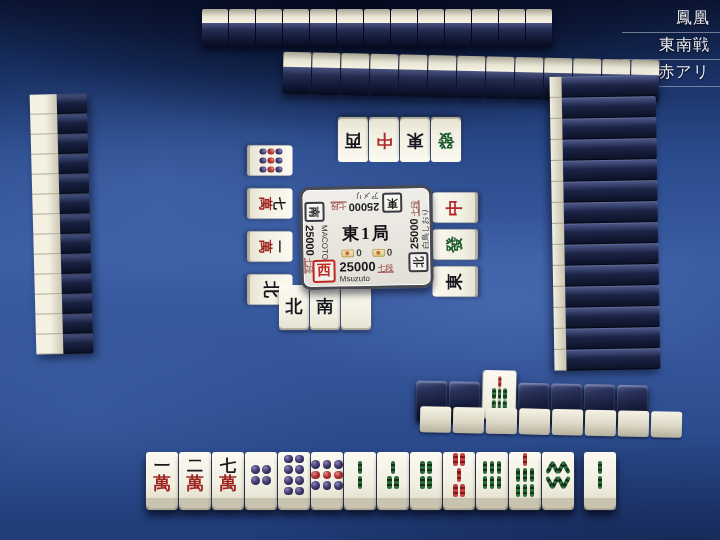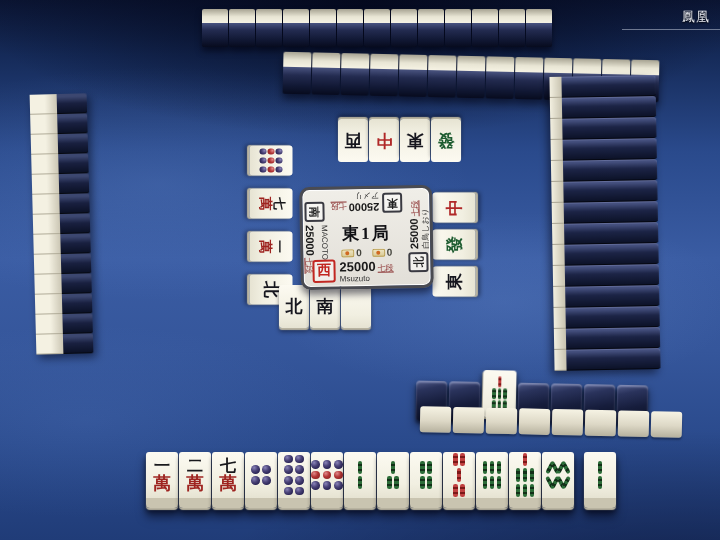--- a/index.html
+++ b/index.html
@@ -6,21 +6,21 @@
   .stage{position:relative;width:720px;height:540px;overflow:hidden;font-family:"Liberation Sans",sans-serif;
     background:
       radial-gradient(90% 42% at 50% 0%, rgba(3,7,26,.85), rgba(3,7,26,0) 60%),
       radial-gradient(70% 35% at 22% 34%, rgba(125,165,235,.18), rgba(125,165,235,0) 62%),
       radial-gradient(55% 28% at 70% 56%, rgba(135,175,240,.16), rgba(135,175,240,0) 60%),
       radial-gradient(60% 30% at 12% 78%, rgba(110,150,225,.14), rgba(110,150,225,0) 60%),
       radial-gradient(120% 55% at 95% 110%, rgba(0,0,18,.45), rgba(0,0,18,0) 55%),
       linear-gradient(180deg,#0b1533 0%,#152a58 10%,#2a4a8c 28%,#3a5ca3 48%,#35569b 65%,#2a4a8c 82%,#203c78 100%);}
   
   .rules{position:absolute;top:6px;right:0;width:98px;font-family:"Liberation Serif",serif;
-    color:#eceef4;font-size:13px;text-align:right;letter-spacing:1px;}
+    color:#eceef4;font-size:16px;text-align:right;letter-spacing:1px;}
   .rule-row{padding:2px 10px 3px 0;border-bottom:1px solid rgba(190,196,214,.55);text-shadow:0 1px 2px #000;}
   
   .wall-far{position:absolute;left:202px;top:9px;display:flex;gap:1px;filter:drop-shadow(0 4px 3px rgba(0,0,12,.55));}
   .wall-near{position:absolute;left:283px;top:56px;display:flex;gap:1px;transform:rotate(1.3deg);filter:drop-shadow(0 5px 4px rgba(0,0,12,.55));}
   .wt{width:26px;height:38px;display:flex;flex-direction:column;border-radius:2px;overflow:hidden;}
   .wall-near .wt{width:28px;height:42px;}
   .wtop{height:14px;background:linear-gradient(180deg,#a7a392 0%,#e8e5d4 55%,#f6f3e4 100%);}
   .wall-near .wtop{height:15px;}
   .wface{flex:1;background:linear-gradient(180deg,#4a5480 0%,#232b50 30%,#111834 70%,#070b1e 100%);}
   .wall-right{position:absolute;left:552px;top:76px;width:106px;display:flex;flex-direction:column;transform:rotate(-1deg);filter:drop-shadow(-3px 4px 4px rgba(0,0,12,.5));}
@@ -100,20 +100,22 @@
   .cnt-ic{width:13px;height:8px;border-radius:2px;background:linear-gradient(180deg,#f0e8c8,#d8c890);box-shadow:inset 0 0 0 1px #b89c50;position:relative;}
   .cnt-ic::after{content:'';position:absolute;left:4px;top:2px;width:4px;height:4px;border-radius:50%;background:#d06820;}
 </style>
 </head>
 <body>
 
 <div class="stage">
 
   <div class="rules">
     <div class="rule-row">鳳凰</div>
+    <div class="rule-row">東南戦</div>
+    <div class="rule-row">赤アリ</div>
   </div>
 
   <div class="wall-far">
       <div class="wt">
         <div class="wtop"></div>
         <div class="wface"></div>
       </div>
       <div class="wt">
         <div class="wtop"></div>
         <div class="wface"></div>

